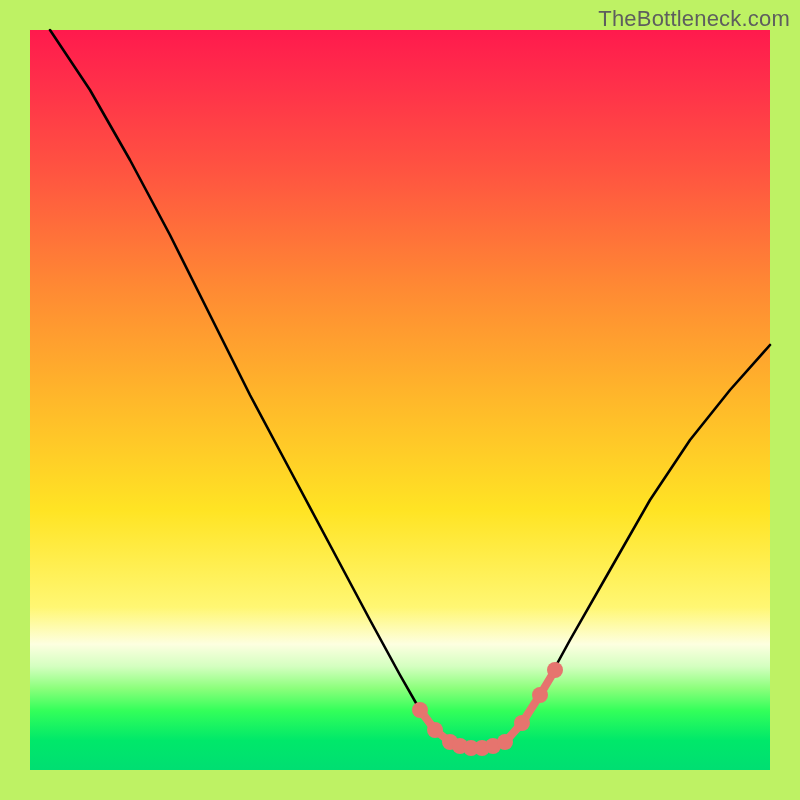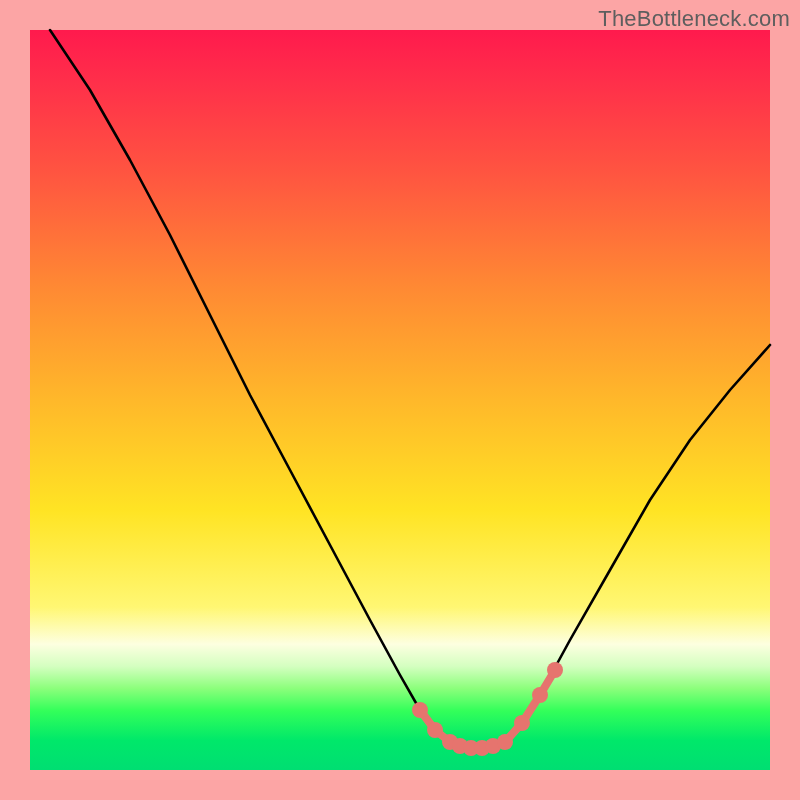--- a/index.html
+++ b/index.html
@@ -10,21 +10,21 @@
     background: #000;
     overflow: hidden;
     font-family: Arial, Helvetica, sans-serif;
   }
   .frame {
     position: absolute;
     left: 0;
     top: 0;
     width: 800px;
     height: 800px;
-    background: #fca5a5;
+    background: #bef264;
   }
   .plot-bg {
     position: absolute;
     left: 30px;
     top: 30px;
     width: 740px;
     height: 740px;
     
     background: linear-gradient(
       to bottom,

